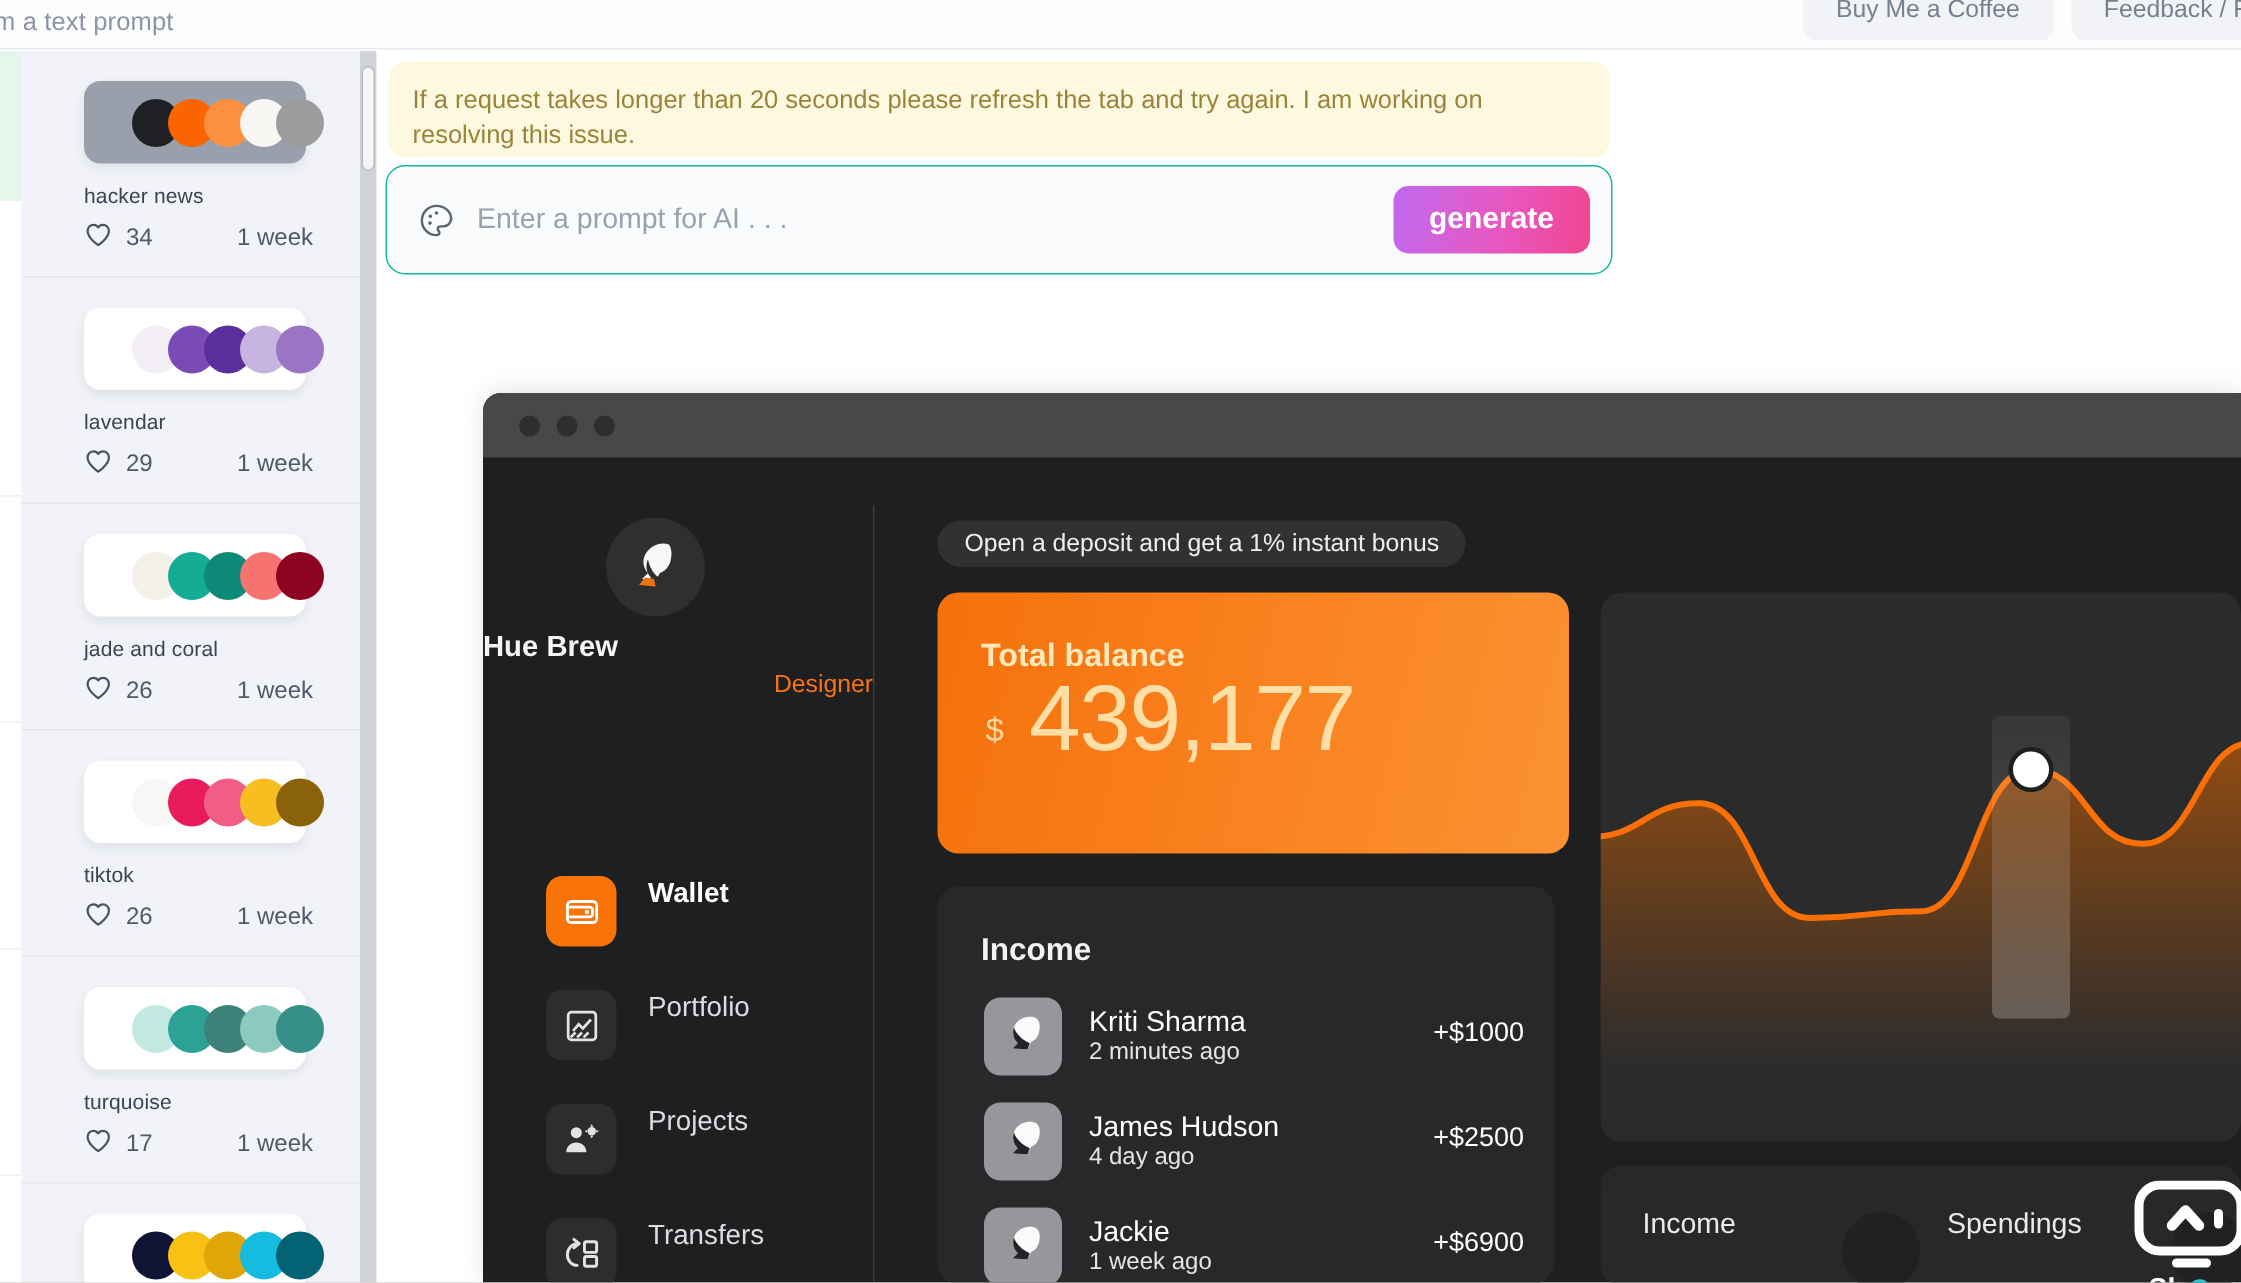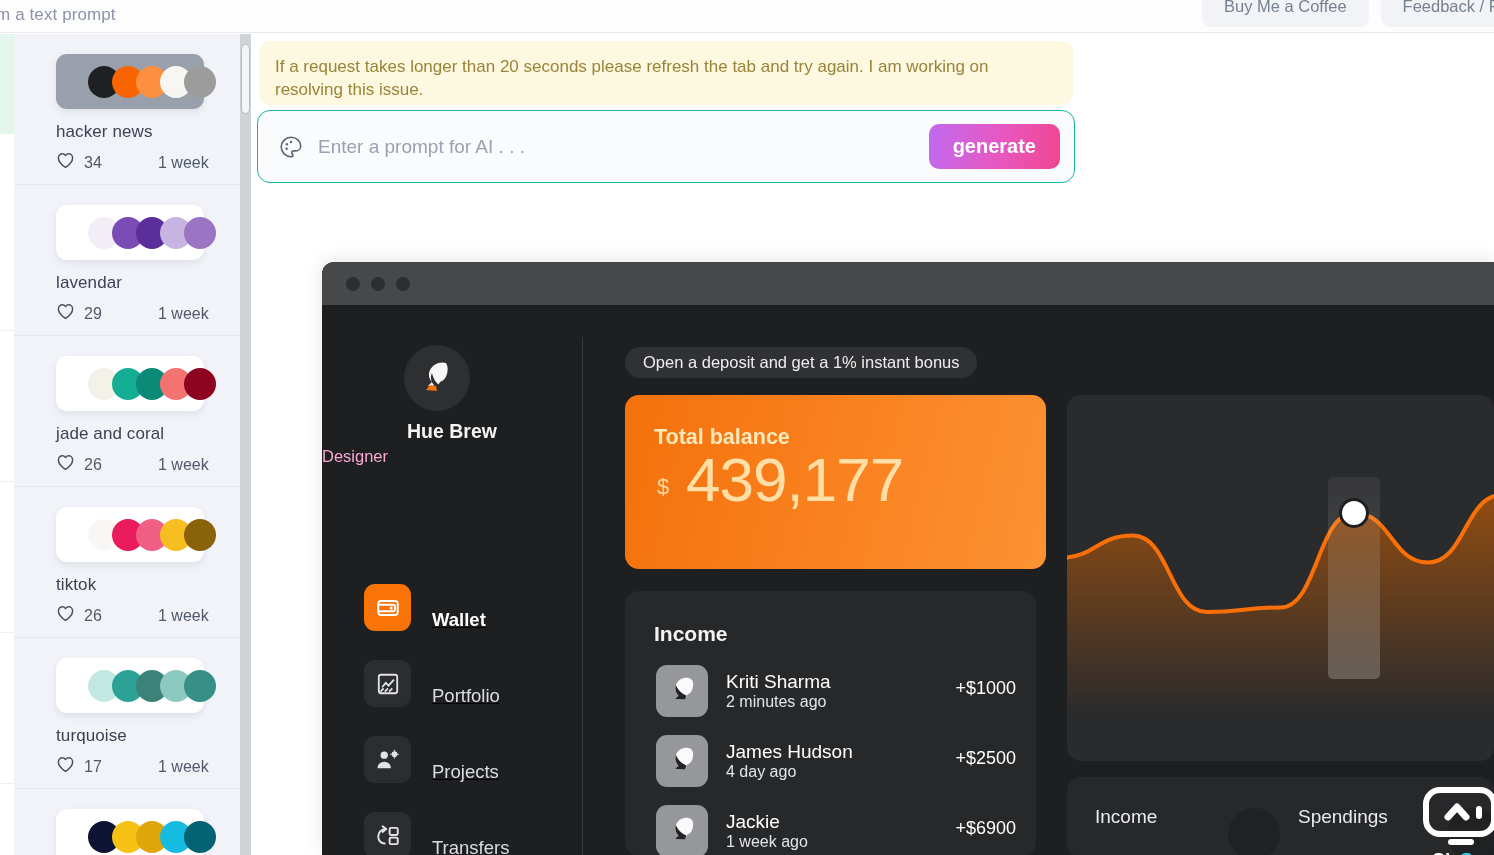--- a/index.html
+++ b/index.html
@@ -56,21 +56,21 @@
     width: 148px; height: 55px; margin: 0 auto 0 42px;
     border-radius: 11px; display: flex; align-items: center;
     box-shadow: 0 3px 7px rgba(90,100,120,.13);
   }
   .pal-swatch-wrap.grey { background: #9aa0ab; }
   .pal-swatch-wrap.white { background: #ffffff; }
   .dots { display: flex; margin-left: 32px; }
   .dot { width: 32px; height: 32px; border-radius: 50%; margin-left: -8px; }
   .dot:first-child { margin-left: 0; }
   .pal-name {
-    margin: 13px 0 0 42px; font-size: 17px; color: #3c4252; letter-spacing:.1px;
+    margin: 13px 0 0 42px; font-size: 14px; color: #3c4252; letter-spacing:.1px;
   }
   .pal-meta {
     display: flex; align-items: center; margin: 10px 0 0 42px;
     font-size: 16px; color: #515868;
   }
   .heart-ic { width: 19px; height: 17px; margin-right: 9px; display:inline-block; }
   .pal-likes { min-width: 34px; }
   .pal-age { margin-left: 40px; }
 
   
@@ -125,27 +125,27 @@
   .tl-dots { position: absolute; left: 24px; top: 15px; display: flex; gap: 11px; }
   .tl-dot { width: 14px; height: 14px; border-radius: 50%; background: #2d2e30; }
 
   .dash-sidebar { position: absolute; left: 0; top: 43px; width: 260px; height: 550px; }
   .dash-divider { position: absolute; left: 260px; top: 75px; width: 1px; height: 518px; background:#3a3b3d; }
 
   .avatar {
     position: absolute; left: 82px; top: 83px; width: 66px; height: 66px;
     border-radius: 50%; background: #2e2f31;
   }
-  .dash-user { position: absolute; left: 0; top: 158px; width: 260px; text-align: center;
+  .dash-user { position: absolute; left: 0; top: 158px; width: 260px; 
     font-size: 19.5px; font-weight: bold; color: #f4f4f5; }
-  .dash-role { position: absolute; left: 0; top: 185px; width: 260px; text-align: left;
-    font-size: 16.5px; color: #f9a8d4; }
+  .dash-role { position: absolute; left: 0; top: 185px; width: 260px; text-align: right;
+    font-size: 16.5px; color: #f97316; }
 
   .navlist { position: absolute; left: 42px; top: 322px; width: 220px; }
-  .navitem { display: flex; align-items: flex-end; height: 47px; margin-bottom: 29px; text-decoration: underline; }
+  .navitem { display: flex; align-items: flex-start; height: 47px; margin-bottom: 29px; }
   .nav-ic-box {
     width: 47px; height: 47px; border-radius: 11px; background: #2c2d2f;
     display: flex; align-items: center; justify-content: center; flex:0 0 auto;
   }
   .nav-ic-box.active { background: #f97306; }
   .nav-label { margin-left: 21px; font-size: 18.5px; color: #dcdde0; }
   .nav-label.active { color: #ffffff; font-weight: bold; }
 
   
   .promo-pill {

